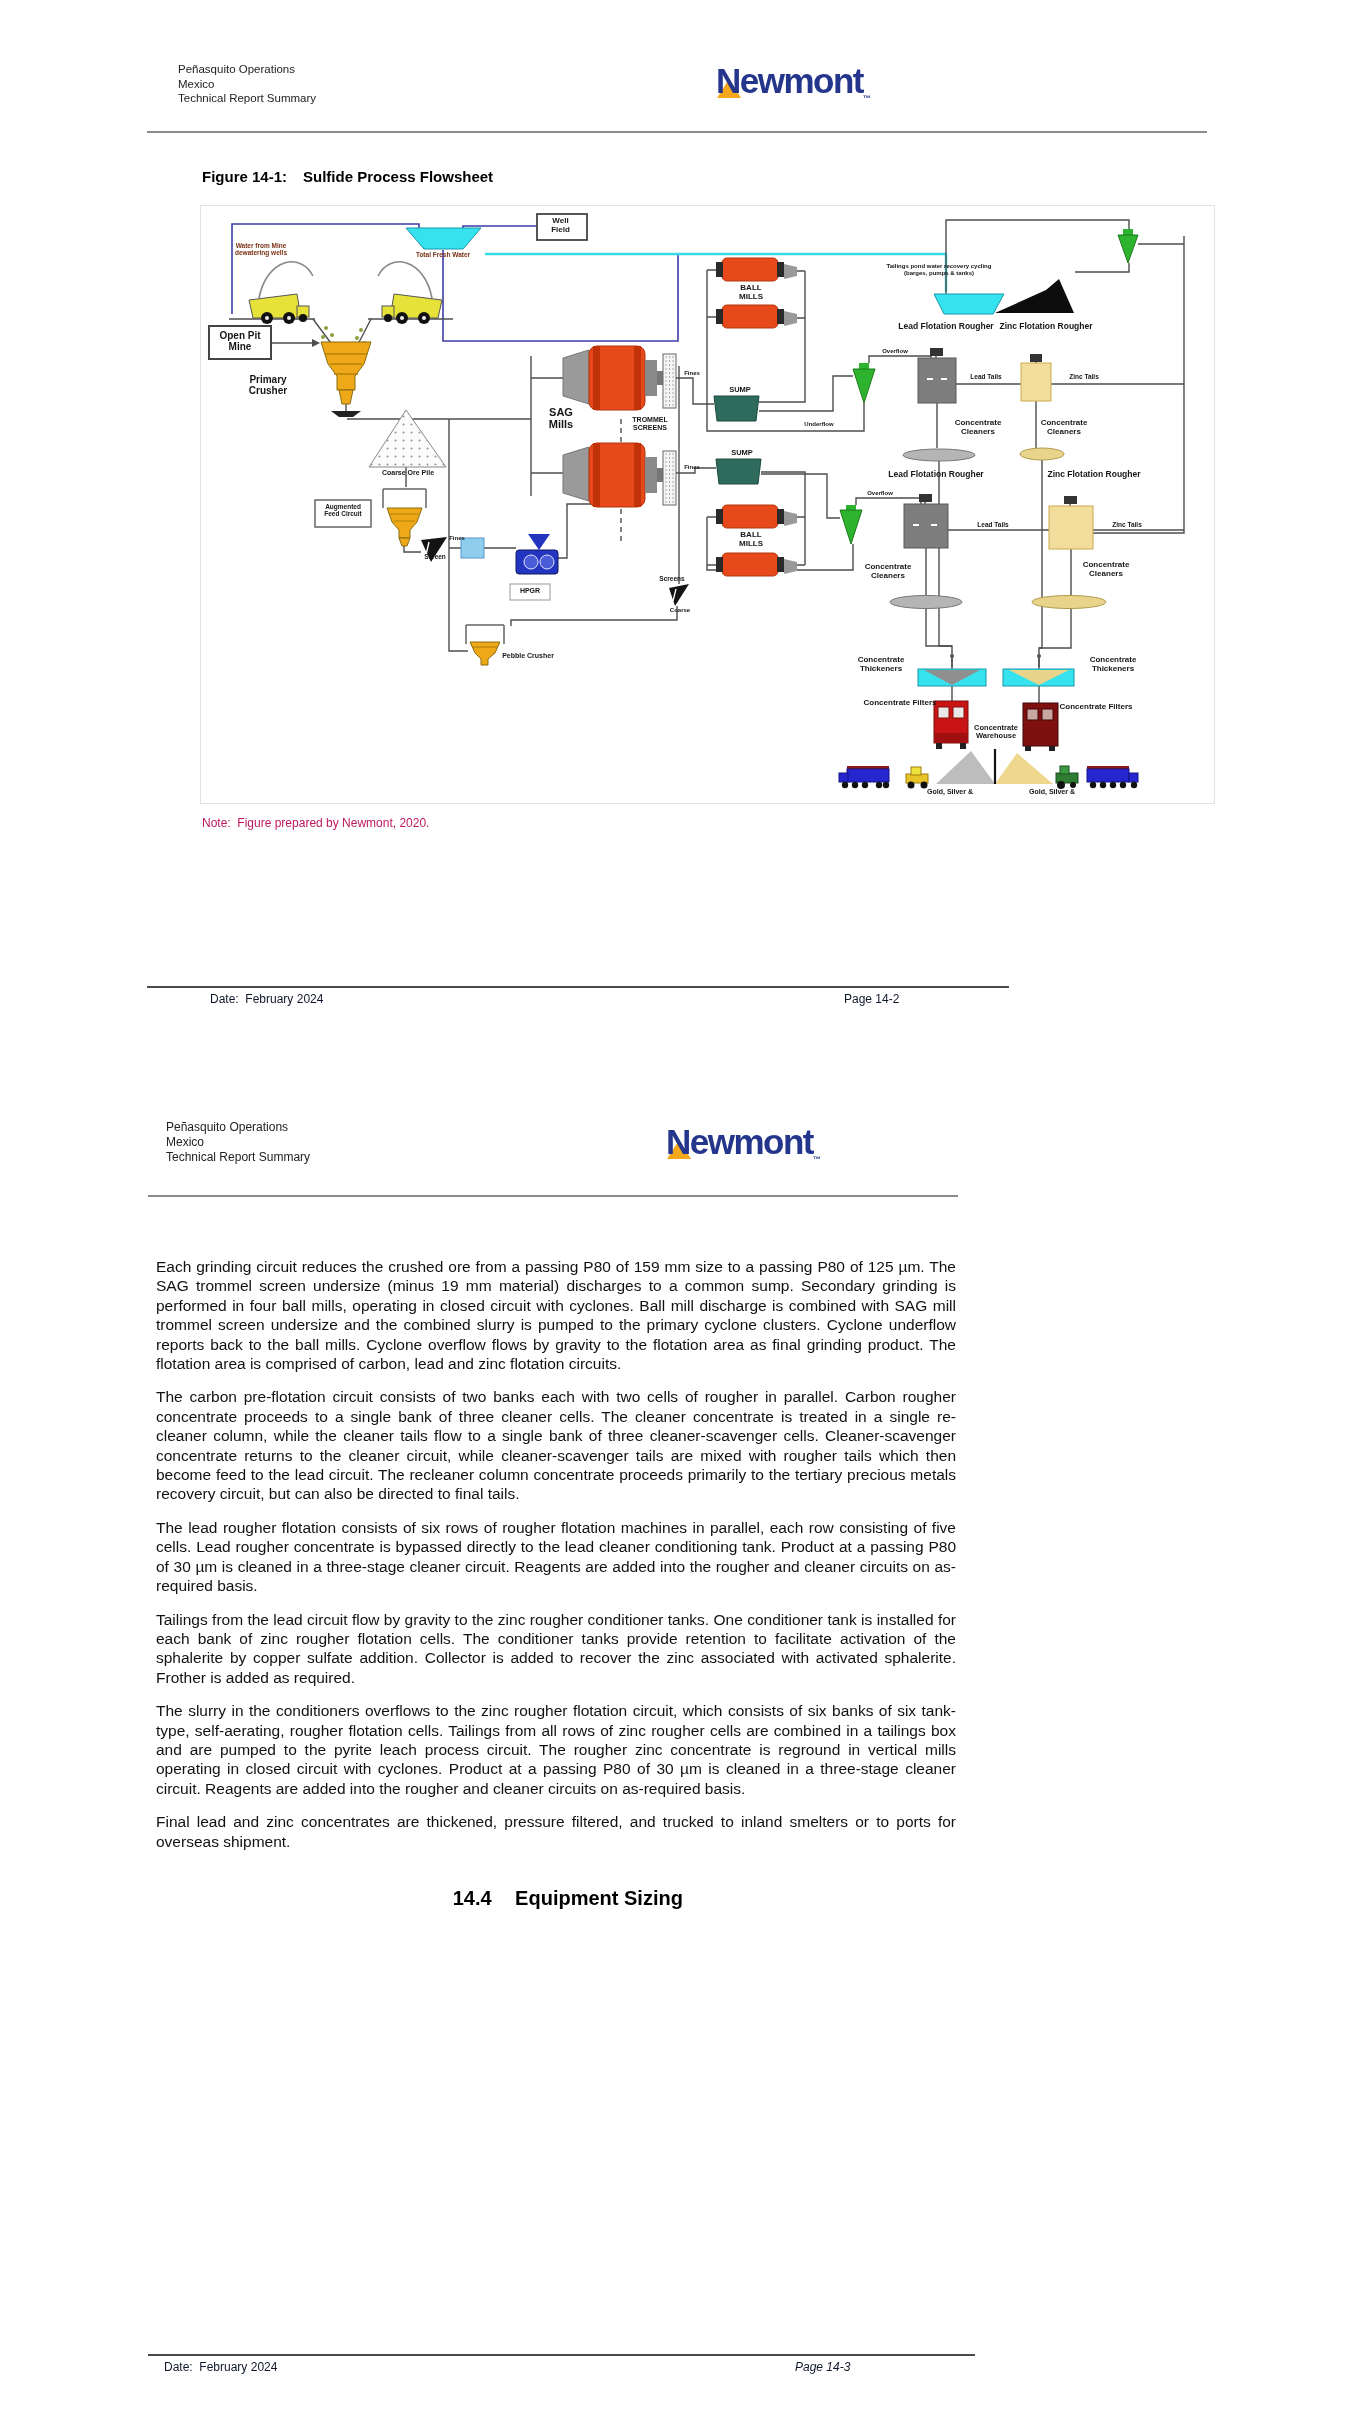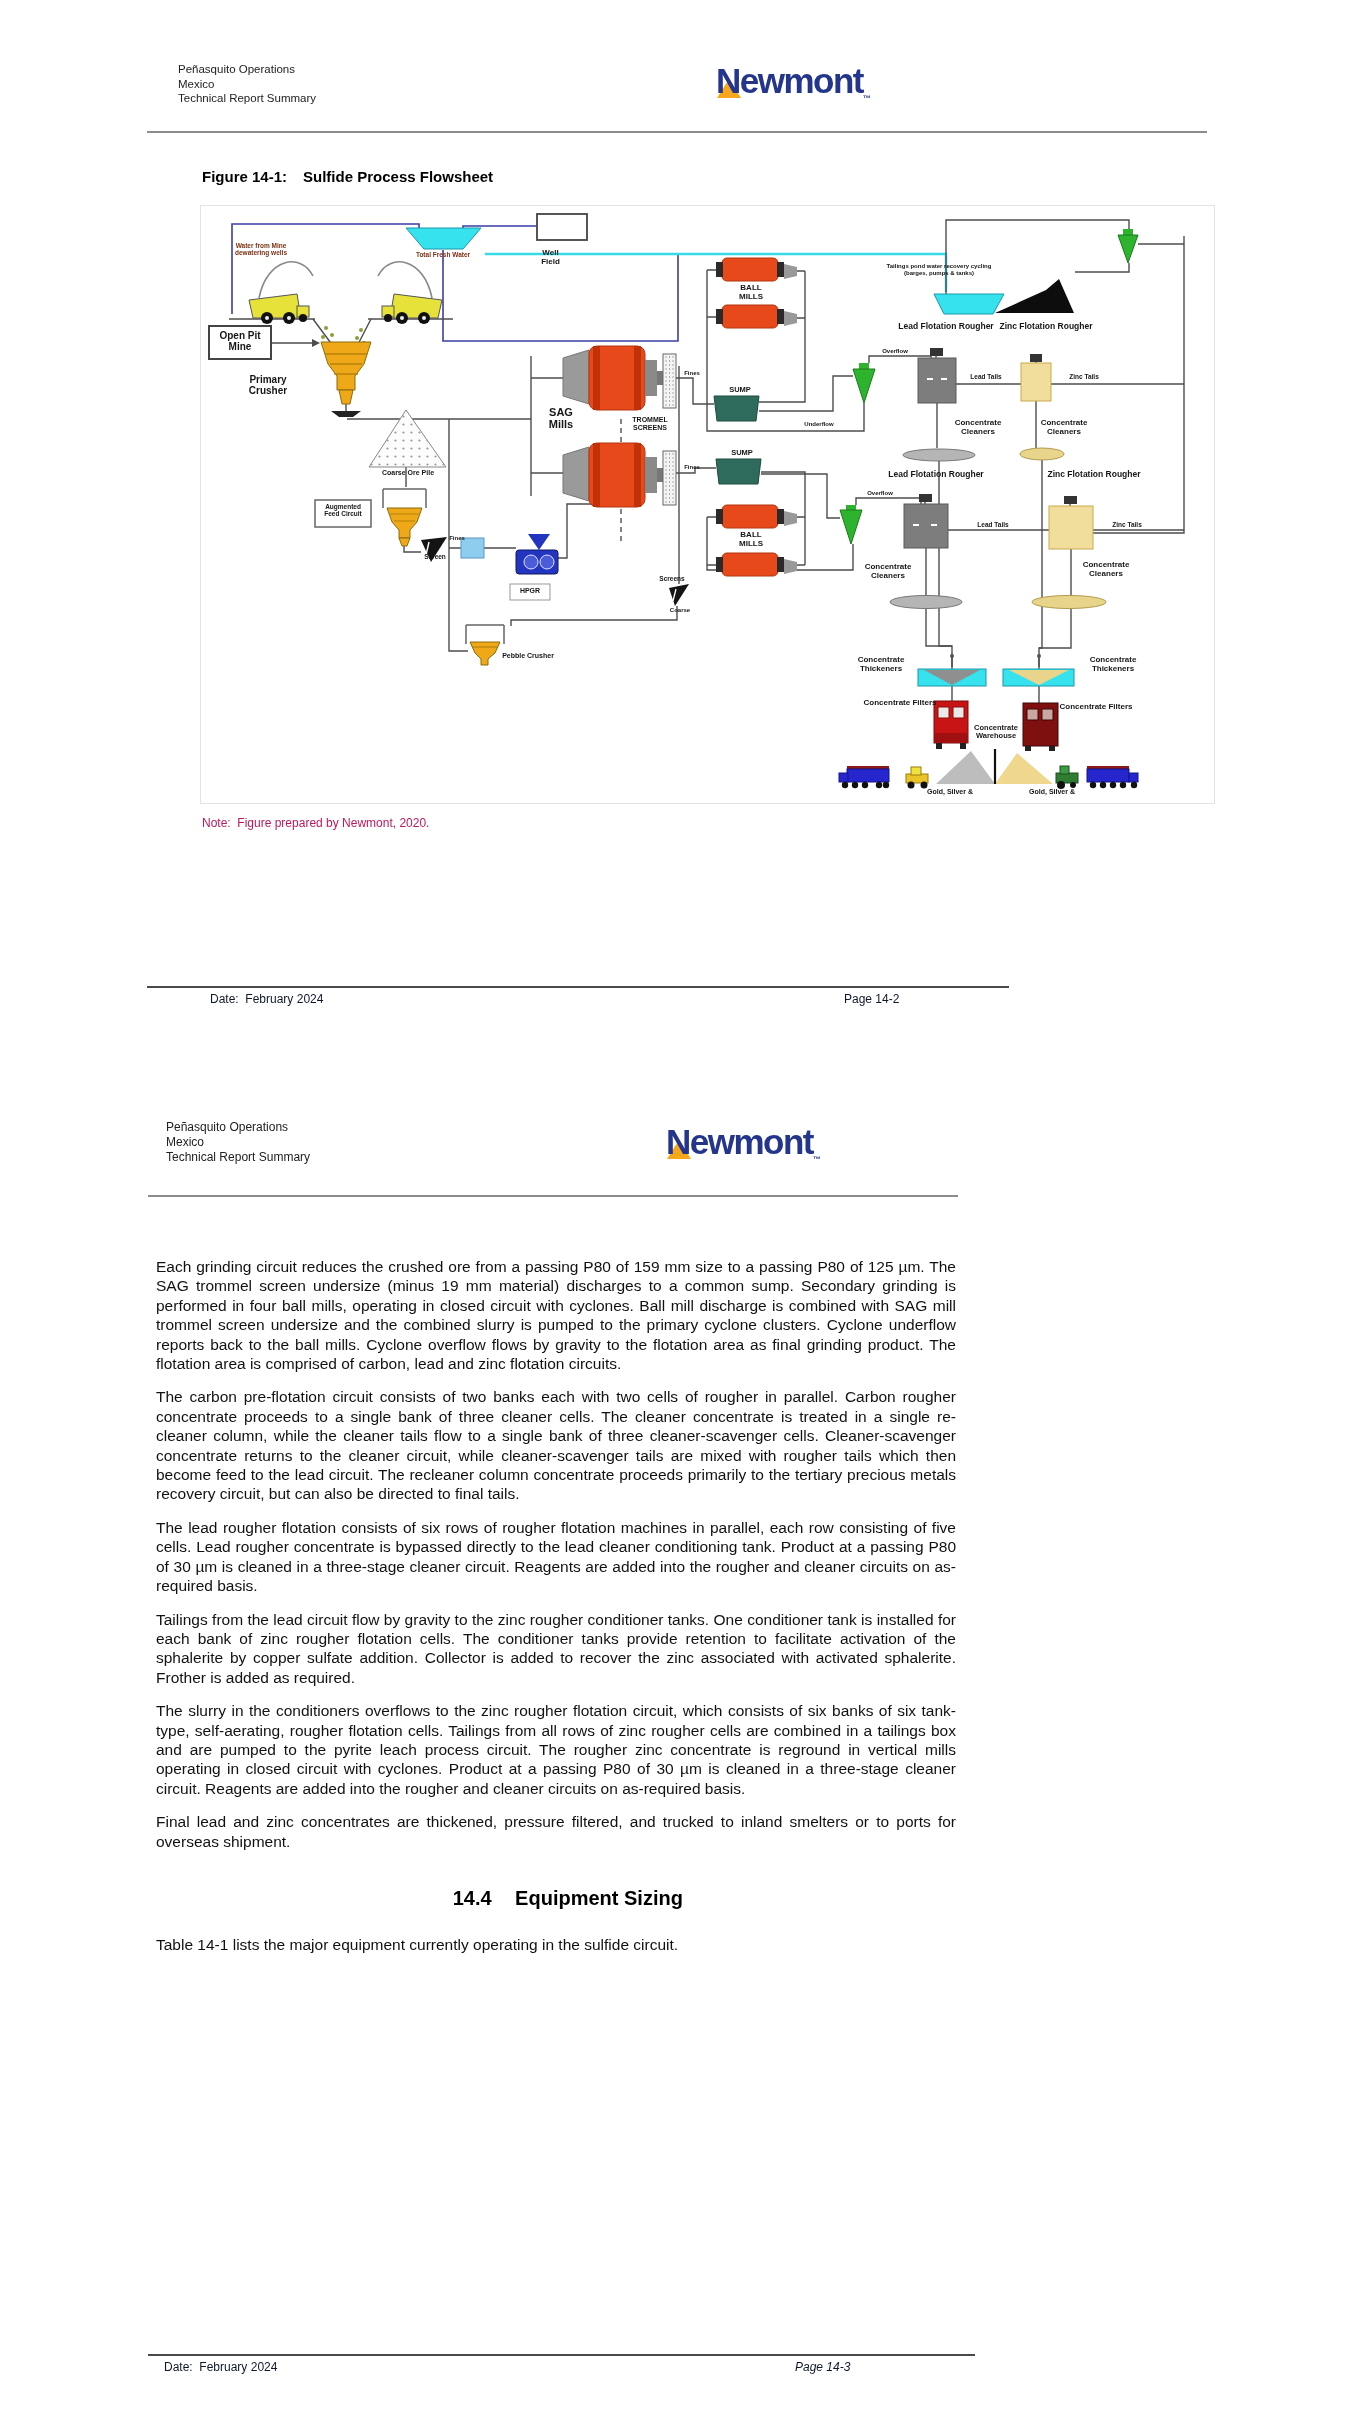--- a/index.html
+++ b/index.html
@@ -304,21 +304,21 @@
         <rect x="886" y="563" width="42" height="13" fill="#2626CE" stroke="#141488"></rect>
         <rect x="928" y="567" width="9" height="9" fill="#2626CE" stroke="#141488"></rect>
         <circle cx="892" cy="579" r="3.2" fill="#111"></circle>
           <circle cx="902" cy="579" r="3.2" fill="#111"></circle>
         <circle cx="912" cy="579" r="3.2" fill="#111"></circle>
           <circle cx="922" cy="579" r="3.2" fill="#111"></circle>
           <circle cx="933" cy="579" r="3.2" fill="#111"></circle>
       </g>
     </svg>
 
-    <div class="fl f8" style="left:336px;top:11px;width:27px;margin-top:32px;">Well Field</div>
+    <div class="fl f8" style="left:346px;top:11px;width:27px;">Well Field</div>
     <div class="fl f65 red" style="left:28px;top:36px;width:64px;">Water from Mine dewatering wells</div>
     <div class="fl f65 red" style="left:200px;top:45px;width:84px;">Total Fresh Water</div>
     <div class="fl f10" style="left:10px;top:124px;width:58px;">Open Pit Mine</div>
     <div class="fl f10" style="left:36px;top:168px;width:62px;">Primary Crusher</div>
     <div class="fl f7" style="left:168px;top:263px;width:78px;">Coarse Ore Pile</div>
     <div class="fl f65" style="left:116px;top:297px;width:52px;">Augmented Feed Circuit</div>
     <div class="fl f65" style="left:216px;top:347px;width:36px;">Screen</div>
     <div class="fl f6" style="left:244px;top:329px;width:24px;">Fines</div>
     <div class="fl f7" style="left:311px;top:381px;width:36px;">HPGR</div>
     <div class="fl f7" style="left:294px;top:446px;width:66px;">Pebble Crusher</div>
@@ -380,19 +380,18 @@
   <div class="bodycol">
     <p>Each grinding circuit reduces the crushed ore from a passing P80 of 159 mm size to a passing P80 of 125 µm.  The SAG trommel screen undersize (minus 19 mm material) discharges to a common sump.  Secondary grinding is performed in four ball mills, operating in closed circuit with cyclones.  Ball mill discharge is combined with SAG mill trommel screen undersize and the combined slurry is pumped to the primary cyclone clusters.  Cyclone underflow reports back to the ball mills.  Cyclone overflow flows by gravity to the flotation area as final grinding product. The flotation area is comprised of carbon, lead and zinc flotation circuits.</p>
     <p>The carbon pre-flotation circuit consists of two banks each with two cells of rougher in parallel. Carbon rougher concentrate proceeds to a single bank of three cleaner cells.  The cleaner concentrate is treated in a single re-cleaner column, while the cleaner tails flow to a single bank of three cleaner-scavenger cells.  Cleaner-scavenger concentrate returns to the cleaner circuit, while cleaner-scavenger tails are mixed with rougher tails which then become feed to the lead circuit.  The recleaner column concentrate proceeds primarily to the tertiary precious metals recovery circuit, but can also be directed to final tails.</p>
     <p>The lead rougher flotation consists of six rows of rougher flotation machines in parallel, each row consisting of five cells.  Lead rougher concentrate is bypassed directly to the lead cleaner conditioning tank.  Product at a passing P80 of 30 µm is cleaned in a three-stage cleaner circuit. Reagents are added into the rougher and cleaner circuits on as-required basis.</p>
     <p>Tailings from the lead circuit flow by gravity to the zinc rougher conditioner tanks.  One conditioner tank is installed for each bank of zinc rougher flotation cells.  The conditioner tanks provide retention to facilitate activation of the sphalerite by copper sulfate addition.  Collector is added to recover the zinc associated with activated sphalerite.  Frother is added as required.</p>
     <p>The slurry in the conditioners overflows to the zinc rougher flotation circuit, which consists of six banks of six tank-type, self-aerating, rougher flotation cells.  Tailings from all rows of zinc rougher cells are combined in a tailings box and are pumped to the pyrite leach process circuit.  The rougher zinc concentrate is reground in vertical mills operating in closed circuit with cyclones. Product at a passing P80 of 30 µm is cleaned in a three-stage cleaner circuit.  Reagents are added into the rougher and cleaner circuits on as-required basis.</p>
     <p>Final lead and zinc concentrates are thickened, pressure filtered, and trucked to inland smelters or to ports for overseas shipment.</p>
     <div class="sechead">
       <span class="num">14.4</span><span>Equipment Sizing</span>
     </div>
-    <p>Table 14-1 lists the major equipment currently operating in the sulfide circuit.</p>
   </div>
 
   <div class="rule-dark" style="left:148px;top:2354px;width:827px;"></div>
   <div class="abs foot" style="left:164px;top:2360px;">Date:  February 2024</div>
   <div class="abs foot" style="left:795px;top:2360px;font-style:italic;">Page 14-3</div>
 </div>
 
 </body></html>

